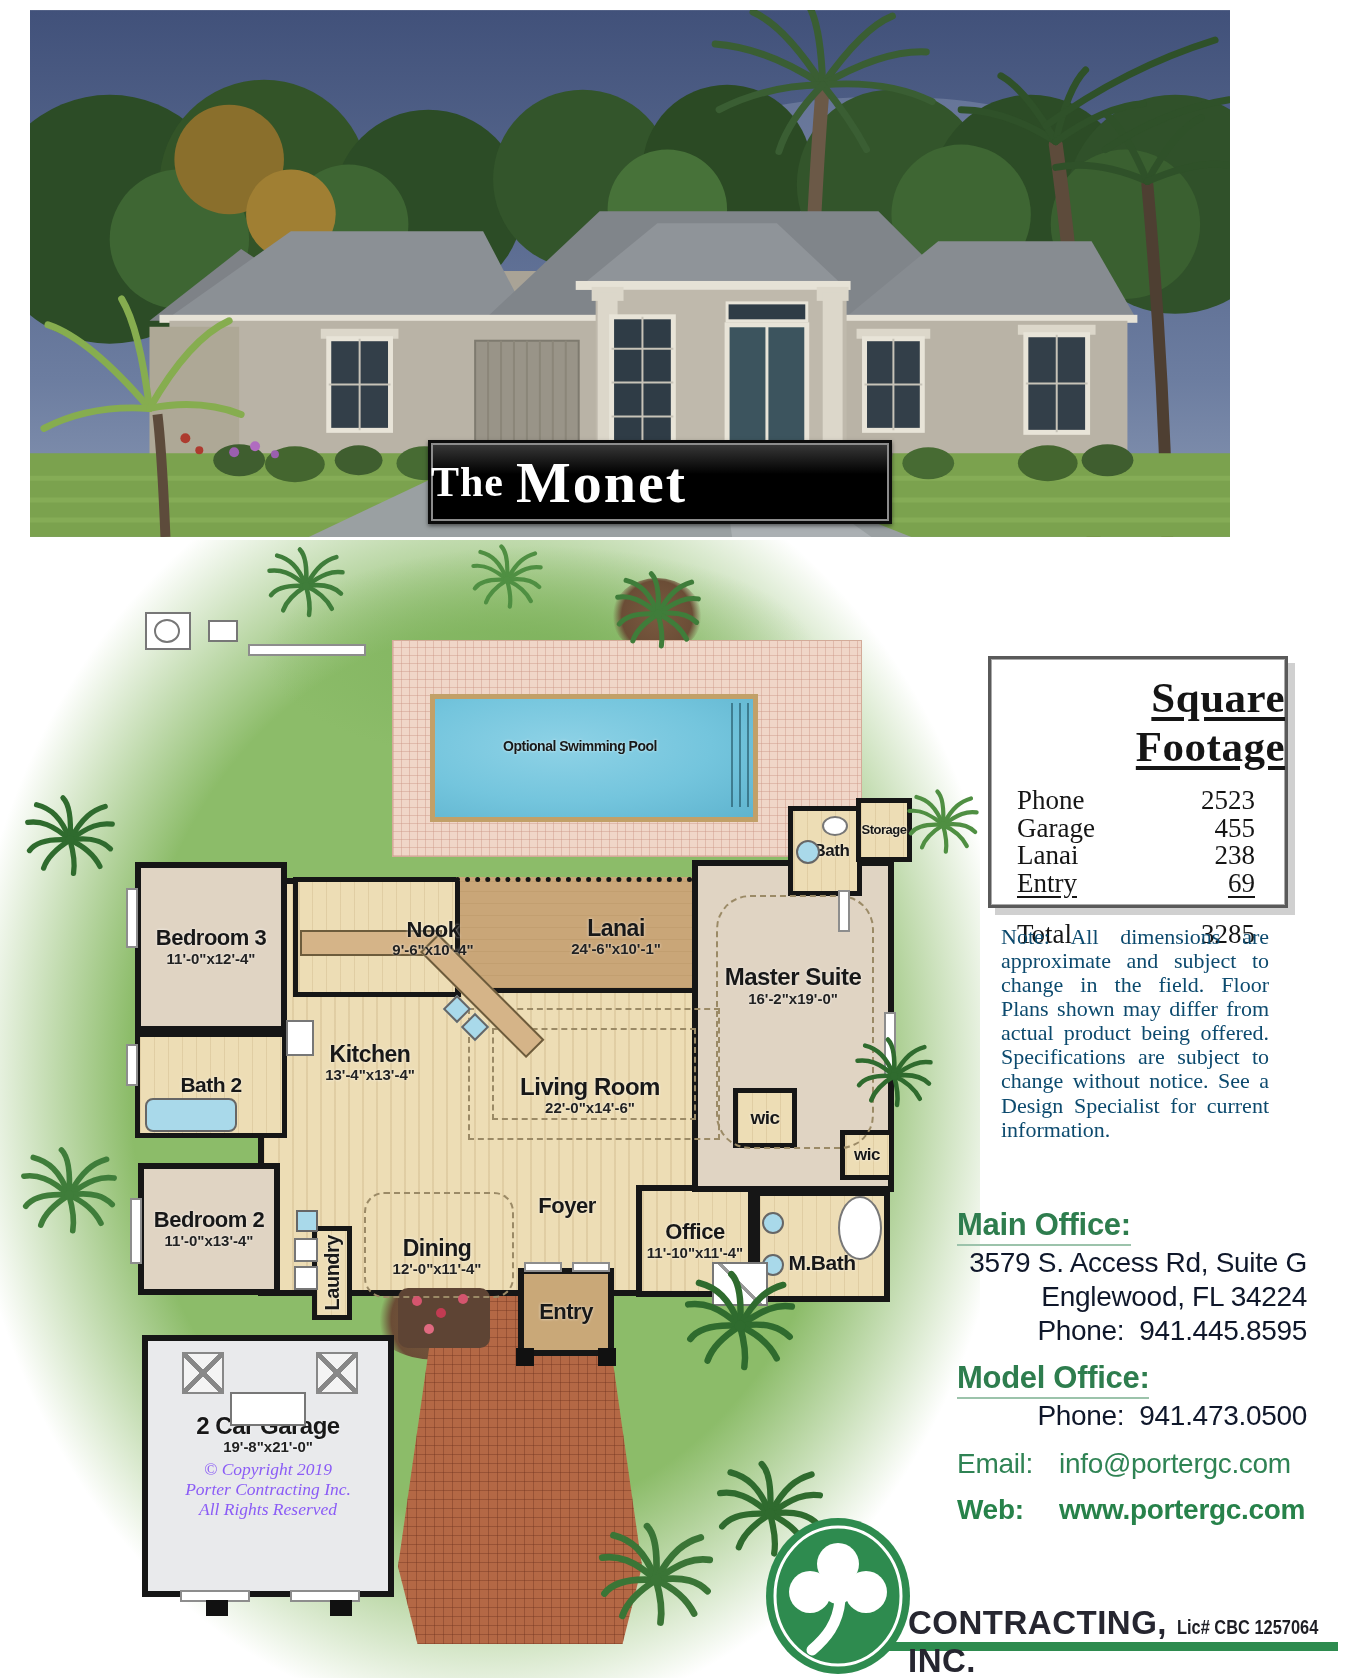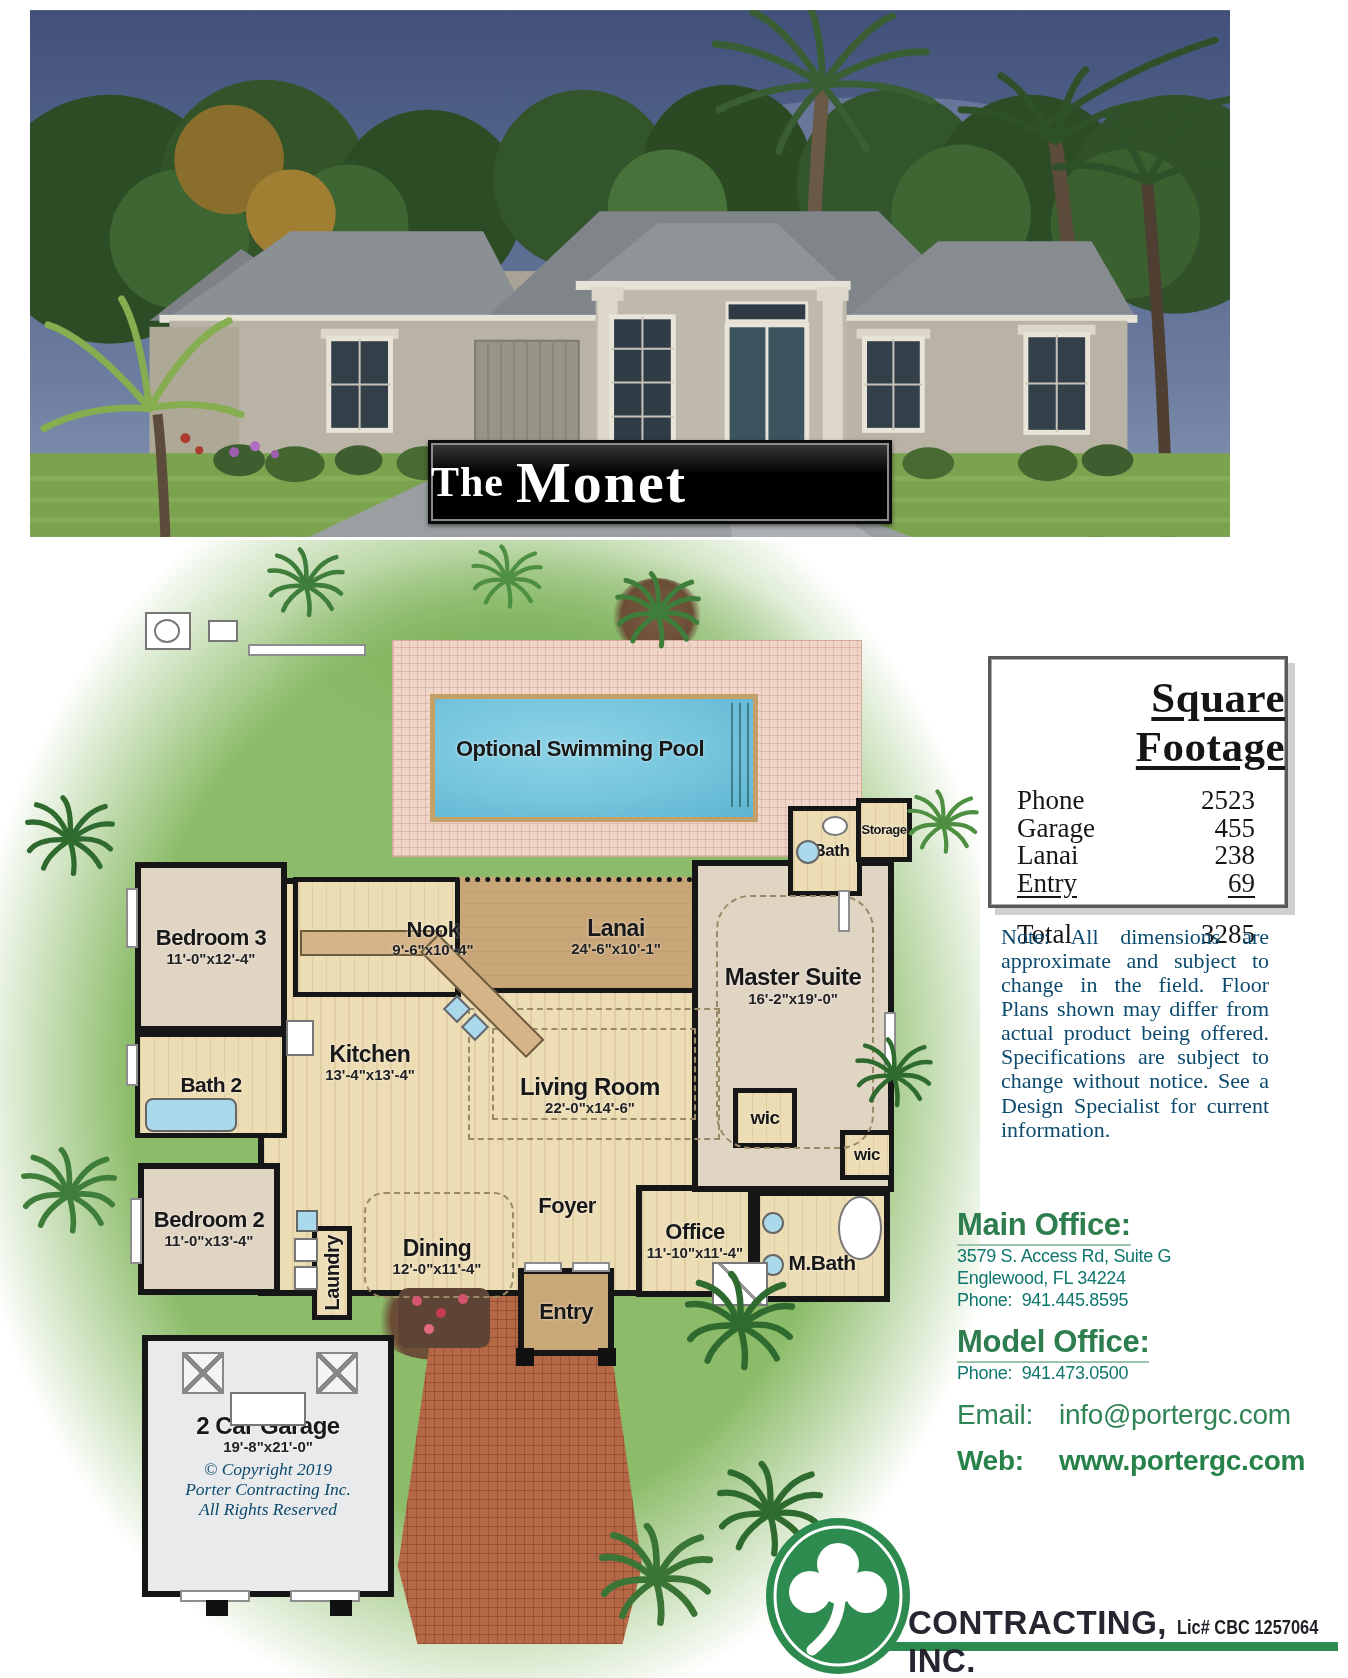--- a/index.html
+++ b/index.html
@@ -68,40 +68,40 @@
           repeating-linear-gradient(90deg, rgba(110,50,30,.4) 0 1px, transparent 1px 9px),
           #b46845;
         clip-path:polygon(16% 0, 84% 0, 100% 78%, 92% 100%, 8% 100%, 0 78%);z-index:1;}
   .garden{position:absolute;left:398px;top:1288px;width:92px;height:60px;background:#5e4434;
         border-radius:10px;z-index:2;}
   .flower{position:absolute;width:10px;height:10px;border-radius:50%;z-index:3;}
   .mulch{position:absolute;border-radius:50%;background:radial-gradient(circle,#7a5a40 0%,#6b4d36 60%,rgba(107,77,54,0) 75%);z-index:1;}
   .palm{position:absolute;z-index:5;overflow:visible;}
 
   .copyright{font-family:"Liberation Serif",serif;font-style:italic;font-size:17.5px;
-        color:#0c4a6e;text-align:center;line-height:1.15;margin-top:3px;}
+        color:#8b5cf6;text-align:center;line-height:1.15;margin-top:3px;}
 
   
   .sqft{position:absolute;left:988px;top:656px;width:300px;height:252px;background:#fff;
         border:3px solid #5a5a5a;box-shadow:7px 7px 0 rgba(120,120,120,.35), inset 0 0 0 1px #aaa;
         box-sizing:border-box;font-family:"Liberation Serif",serif;z-index:6;}
   .sqft-title{font-size:43px;font-weight:700;text-align:right;margin-top:14px;
         text-decoration:underline;text-underline-offset:5px;letter-spacing:.5px;}
   .sqft-rows{margin:16px 30px 0 26px;font-size:27px;line-height:1.02;}
   .sq-row{display:flex;justify-content:space-between;}
   .sq-row.u span{text-decoration:underline;text-underline-offset:4px;}
   .sq-total{display:flex;justify-content:space-between;margin:22px 30px 0 26px;font-size:27px;}
 
   .note{position:absolute;left:1001px;top:925px;width:268px;font-family:"Liberation Serif",serif;
         font-size:22px;line-height:1.095;color:#0c4a6e;text-align:justify;z-index:6;}
 
   .contact{position:absolute;left:957px;top:1207px;width:350px;z-index:6;}
   .c-head{font-size:31px;font-weight:700;color:#2e7d4e;display:inline-block;
         border-bottom:2px solid #9cc3ab;padding-bottom:1px;letter-spacing:-.3px;}
-  .c-line{font-size:18px;color:#0f766e;line-height:1.22;letter-spacing:-.3px;}
+  .c-line{font-size:28px;color:#0f172a;line-height:1.22;letter-spacing:-.3px;text-align:right;}
   .c-gap{height:12px;}
   .c-kv{display:flex;font-size:28px;color:#2f8354;margin-top:14px;letter-spacing:-.3px;}
   .c-kv .k{width:102px;}
   .c-kv.bold .k,.c-kv.bold .v{font-weight:700;color:#27824a;}
 
   
   .logo-bar{position:absolute;left:852px;top:1642px;width:486px;height:9px;background:#2e8b4f;z-index:6;}
   .logo-circle{position:absolute;left:762px;top:1516px;width:152px;height:160px;z-index:7;}
   .logo-name{position:absolute;left:906px;top:1516px;width:436px;z-index:7;
         font-family:"Liberation Serif",serif;font-weight:700;font-size:94px;line-height:1;
@@ -263,21 +263,21 @@
   <div class="lawn2"></div>
 
   <div class="mulch" style="left:612px;top:578px;width:90px;height:76px;"></div>
   <div class="mulch" style="left:372px;top:1280px;width:130px;height:80px;"></div>
 
   <div class="deck"></div>
   <div class="pool">
     <div class="pool-steps"></div>
   </div>
   <div class="flabel" style="left:580px;top:737px;">
-    <span class="nm" style="font-size:22px;">Optional Swimming Pool</span>
+    <span class="nm" style="font-size:14px;">Optional Swimming Pool</span>
   </div>
 
 
   <div class="room wood" style="left:258px;top:878px;width:455px;height:418px;"></div>
   <div class="room wood" style="left:293px;top:877px;width:168px;height:120px;border-width:5px;"></div>
   <div class="room tan" style="left:455px;top:877px;width:318px;height:116px;border-width:5px;border-top-style:dotted;"></div>
 
   <div class="flabel" style="left:433px;top:918px;">
     <span class="nm" style="font-size:22px;">Nook</span><br>
     <span class="dims">9'-6"x10'-4"</span>

